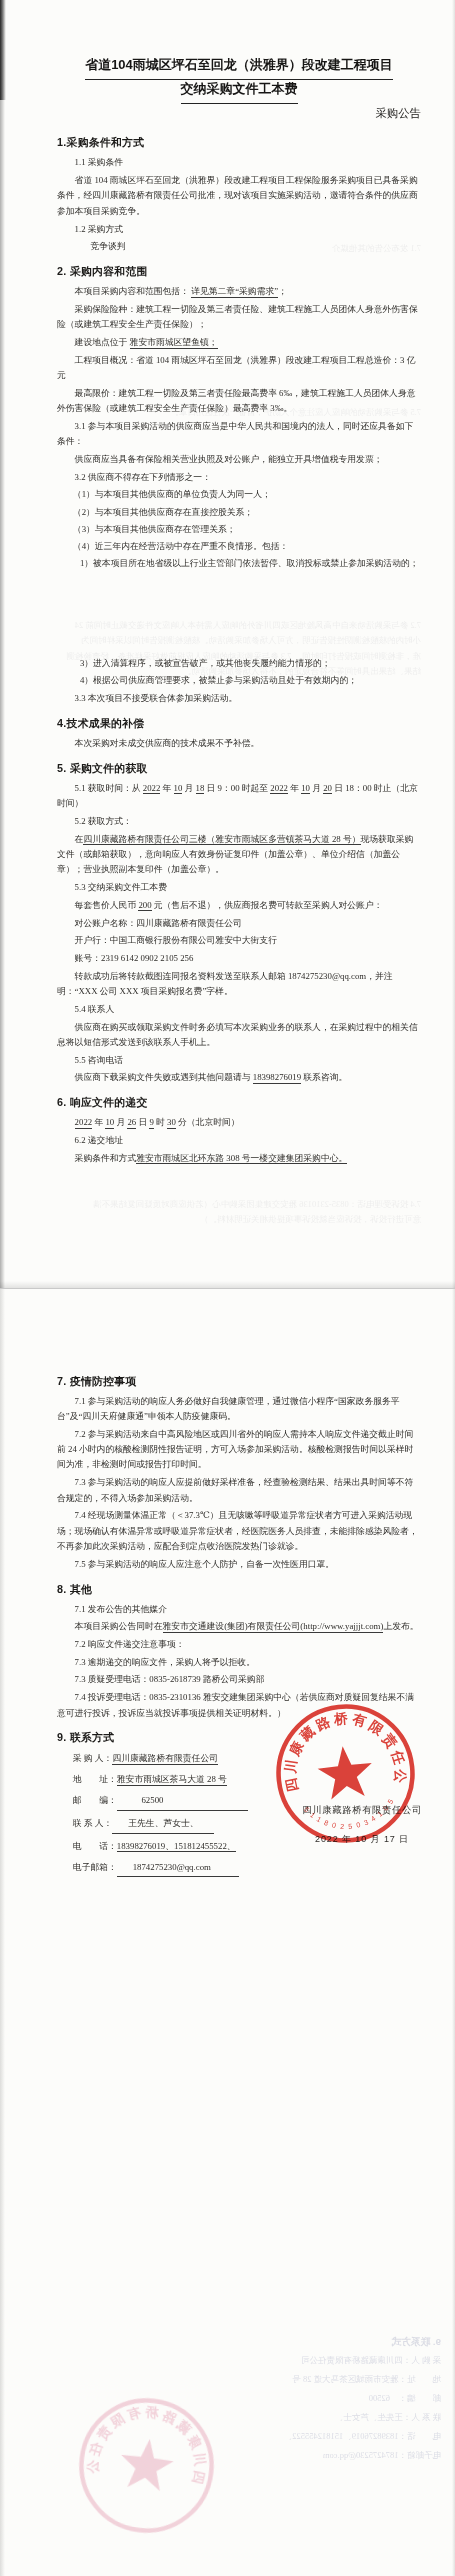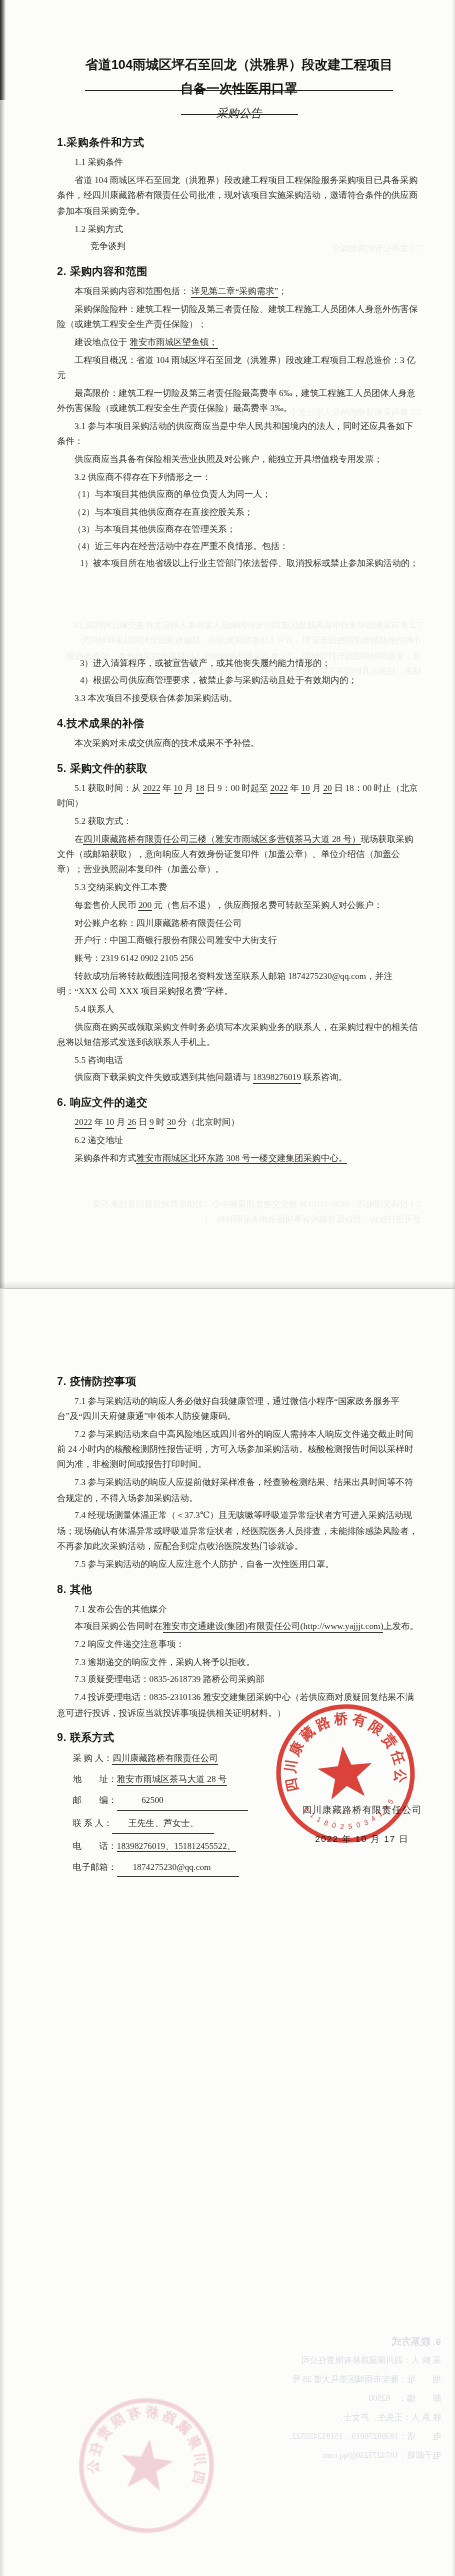--- a/index.html
+++ b/index.html
@@ -14,22 +14,22 @@
   .edge-l-top{position:absolute;left:0;top:0;width:5.7px;height:100px;
     background:linear-gradient(to right,rgba(8,8,8,.8),rgba(8,8,8,0));}
   .edge-r{position:absolute;right:0;top:0;width:3.4px;height:100%;
     background:linear-gradient(to left,rgba(60,60,60,.14),rgba(60,60,60,0));}
   .content{position:relative;padding:52px 34px 0 57px;
     font-family:"Liberation Serif","DejaVu Serif",serif;font-size:8.8px;line-height:15.4px;}
   #p2-content{padding-top:75px;}
   .blk{margin:2.3px 0;}
   .title{font-family:"Liberation Sans","DejaVu Sans",sans-serif;font-weight:bold;
     font-size:13px;line-height:23px;text-align:center;margin:1.1px 0;color:#171615;text-indent:0;}
-  .title .u{border-bottom:1.4px solid #232323;padding-bottom:18px;}
-  .subtitle{font-size:11.4px;line-height:19.4px;text-align:center;margin:3.4px 0 11.4px;color:#22211f;font-style:italic;}
+  .title .u{border-bottom:1.4px solid #232323;padding-bottom:7px;}
+  .subtitle{font-size:11.4px;line-height:19.4px;text-align:right;margin:3.4px 0 11.4px;color:#22211f;}
   .h1{font-family:"Liberation Sans","DejaVu Sans",sans-serif;font-weight:bold;
     font-size:10.8px;line-height:17px;color:#1d1c1a;margin:8.5px 0 4px;letter-spacing:0.3px;}
   .p{text-indent:2em;}
   .ind{text-indent:3.8em;}
   .li1{text-indent:1.8em;margin:1.7px 0;}
   .li2{text-indent:2.6em;margin:1.7px 0;}
   .contact{text-indent:1.8em;margin:4px 0;line-height:17px;}
   .u{border-bottom:0.9px solid #3a3a3a;padding-bottom:0.6px;}
   .ub{display:inline-block;border-bottom:0.9px solid #3a3a3a;padding-bottom:0.6px;}
   
@@ -57,21 +57,21 @@
 <body>
 
 <div id="scan">
 
   <div class="page" id="page1">
     <div class="edge-l"></div>
     <div class="edge-l-top"></div>
     <div class="edge-r"></div>
     <div class="content" id="p1-content">
         <div class="blk title"><span class="u">省道104雨城区坪石至回龙（洪雅界）段改建工程项目</span></div>
-        <div class="blk title"><span class="u">自备一次性医用口罩</span></div>
+        <div class="blk title"><span class="u">交纳采购文件工本费</span></div>
         <div class="blk subtitle"><span>采购公告</span></div>
         <div class="blk h1"><span>1.采购条件和方式</span></div>
         <div class="blk p"><span>1.1 采购条件</span></div>
         <div class="blk p"><span>省道 104 雨城区坪石至回龙（洪雅界）段改建工程项目工程保险服务采购项目已具备采购条件，经四川康藏路桥有限责任公司批准，现对该项目实施采购活动，邀请符合条件的供应商参加本项目采购竞争。</span></div>
         <div class="blk p"><span>1.2 采购方式</span></div>
         <div class="blk ind"><span>竞争谈判</span></div>
         <div class="blk h1"><span>2. 采购内容和范围</span></div>
         <div class="blk p"><span>本项目采购内容和范围包括： </span><span class="u">详见第二章“采购需求”</span><span>；</span></div>
         <div class="blk p"><span>采购保险险种：建筑工程一切险及第三者责任险、建筑工程施工人员团体人身意外伤害保险（或建筑工程安全生产责任保险）；</span></div>
         <div class="blk p"><span>建设地点位于 </span><span class="u">雅安市雨城区望鱼镇；</span></div>

